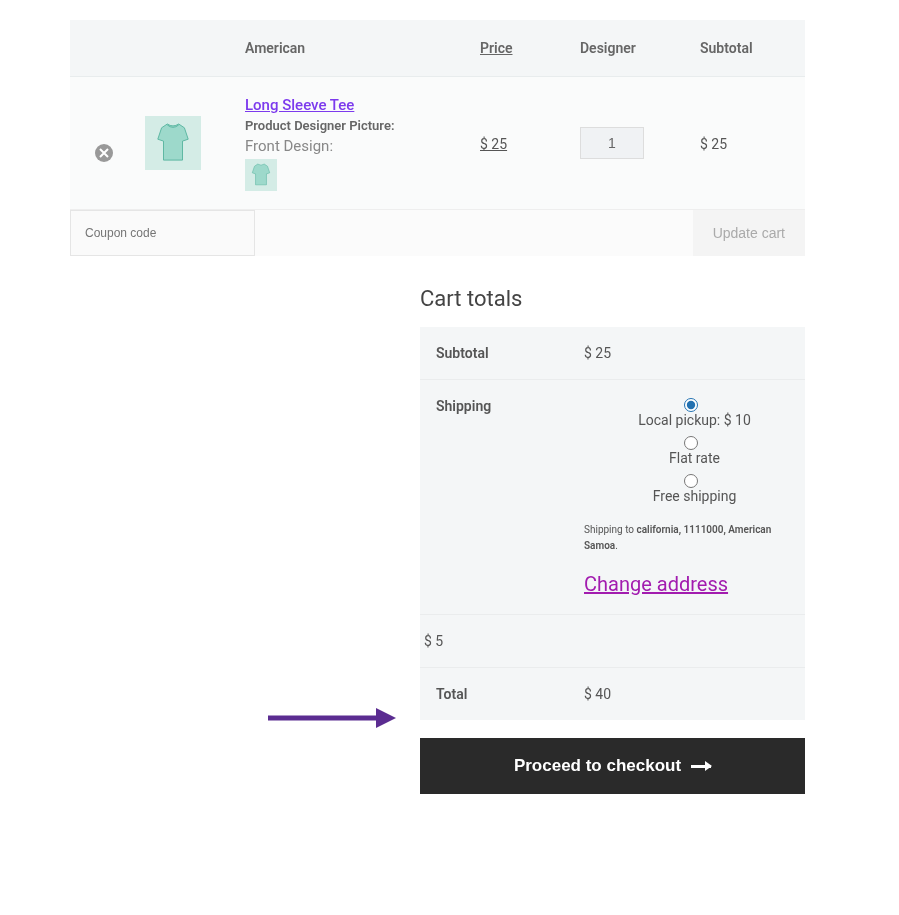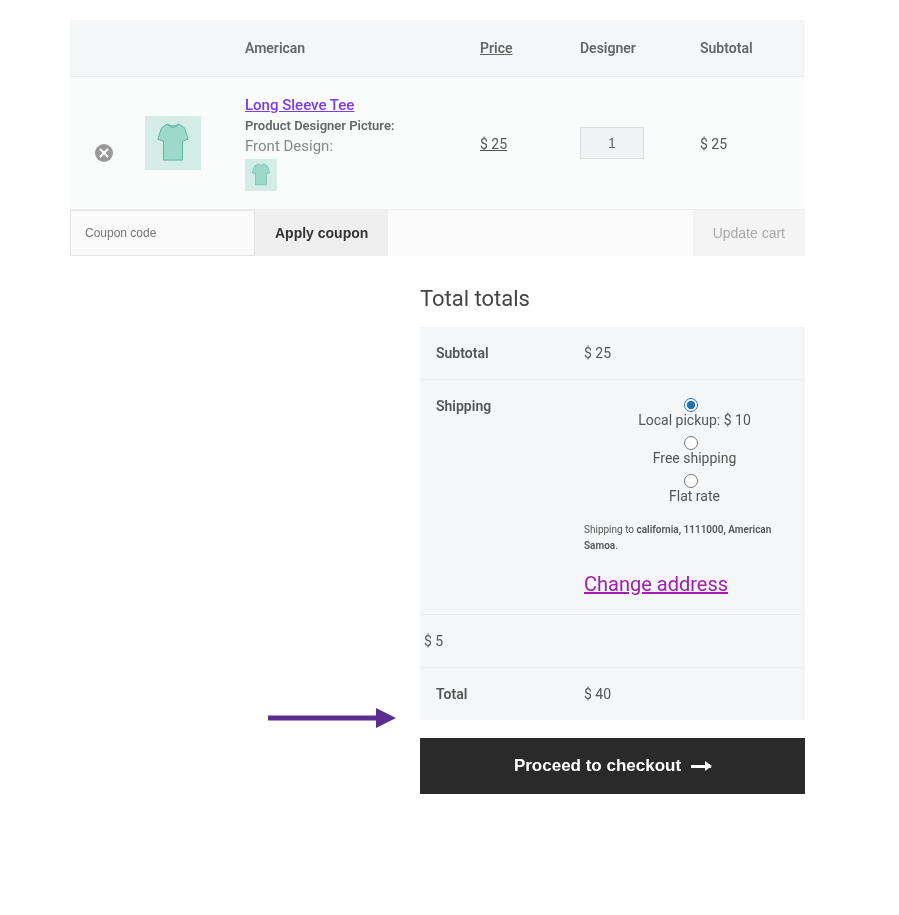--- a/index.html
+++ b/index.html
@@ -280,47 +280,46 @@
     <div class="col-price price-text">$ 25</div>
     <div class="col-qty">
       <input type="text" class="qty-input" value="1" style="">
     </div>
     <div class="col-subtotal subtotal-text">$ 25</div>
   </div>
 </div>
 
 <div class="cart-actions">
   <input type="text" class="coupon-input" placeholder="Coupon code" style="">
-  <button class="apply-coupon-btn">Apply coupon</button>
   <div class="spacer-flex"></div>
   <button class="update-cart-btn">Update cart</button>
 </div>
 
 <div class="cart-totals-section">
-  <h2 class="cart-totals-title">Total totals</h2>
+  <h2 class="cart-totals-title">Cart totals</h2>
   <div class="totals-table">
     <div class="totals-row">
       <div class="totals-label">Subtotal</div>
       <div class="totals-value">$ 25</div>
     </div>
     <div class="totals-row">
       <div class="totals-label">Shipping</div>
       <div class="totals-value">
         <div class="shipping-options">
           <label>
             <input type="radio" name="shipping" checked="" style="">
             <span>Local pickup: $ 10</span>
           </label>
           <label>
             <input type="radio" name="shipping" style="">
-            <span>Free shipping</span>
+            <span>Flat rate</span>
           </label>
           <label>
             <input type="radio" name="shipping" style="">
-            <span>Flat rate</span>
+            <span>Free shipping</span>
           </label>
         </div>
         <div class="shipping-destination">
           <span>Shipping to </span><b>california, 1111000, American Samoa</b><span>.</span>
         </div>
         <a class="change-address">Change address</a>
       </div>
     </div>
     <div class="totals-row">
       <div class="totals-value">$ 5</div>

